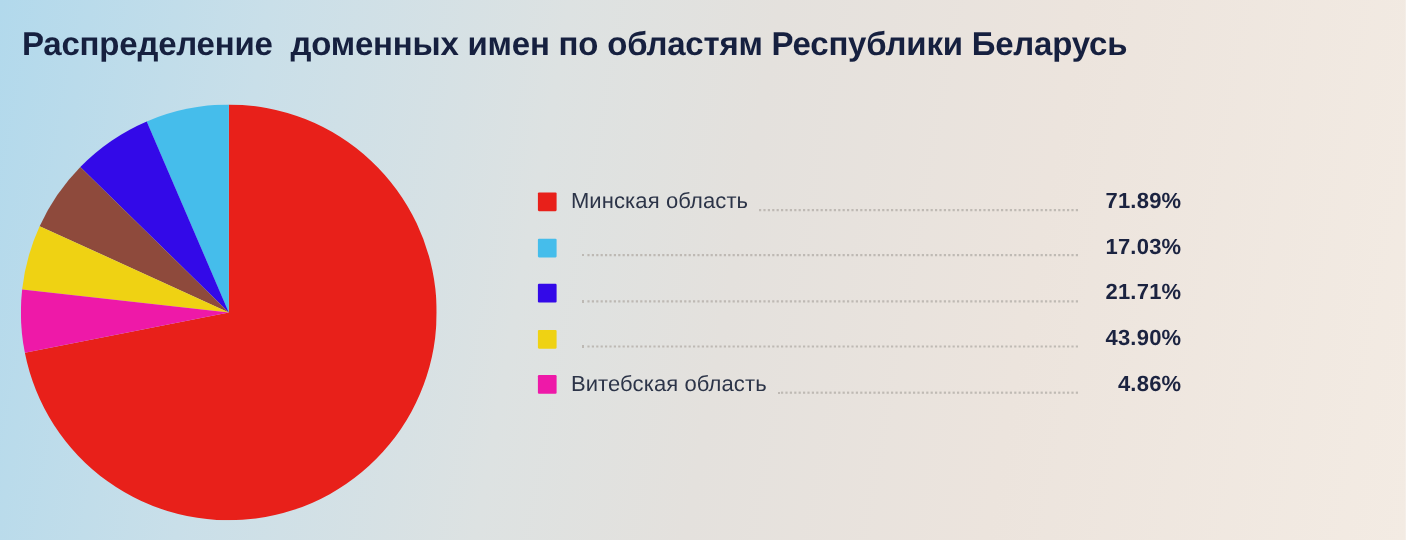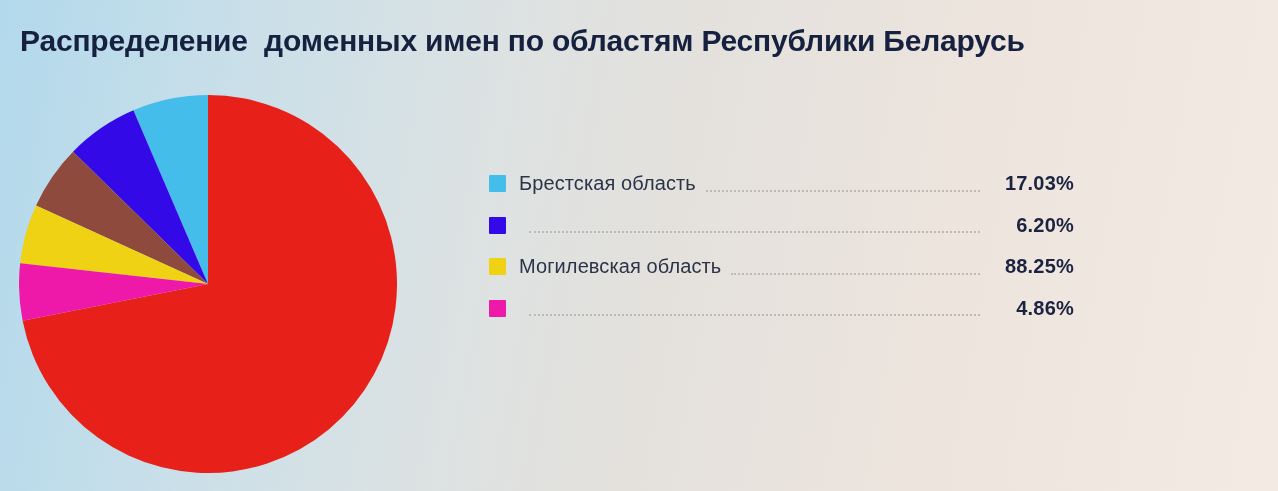--- a/index.html
+++ b/index.html
@@ -113,36 +113,41 @@
           <path d="M 189 189 L 54.02 56.71 A 189 189 0 0 1 114.38 15.36 Z" fill="#3309e8"></path>
           <path d="M 189 189 L 17.04 110.57 A 189 189 0 0 1 54.02 56.71 Z" fill="#8e4a3c"></path>
           <path d="M 189 189 L 1.14 168.26 A 189 189 0 0 1 17.04 110.57 Z" fill="#efd213"></path>
           <path d="M 189 189 L 3.60 225.70 A 189 189 0 0 1 1.14 168.26 Z" fill="#ee19a8"></path>
         </g>
     </svg>
   </div>
 
   <div class="legend" id="legend">
       <div class="legend-row">
+        <span class="legend-swatch" style="background: rgb(232, 32, 26);"></span>
+        <span class="legend-label">Минская область</span>
+        <span class="legend-leader"></span>
+        <span class="legend-value">71.89%</span>
+      </div>
+      <div class="legend-row">
         <span class="legend-swatch" style="background: rgb(69, 189, 235);"></span>
-        <span class="legend-label">Брестская область</span>
         <span class="legend-leader"></span>
         <span class="legend-value">17.03%</span>
       </div>
       <div class="legend-row">
         <span class="legend-swatch" style="background: rgb(51, 9, 232);"></span>
         <span class="legend-leader"></span>
-        <span class="legend-value">6.20%</span>
+        <span class="legend-value">21.71%</span>
       </div>
       <div class="legend-row">
         <span class="legend-swatch" style="background: rgb(239, 210, 19);"></span>
-        <span class="legend-label">Могилевская область</span>
         <span class="legend-leader"></span>
-        <span class="legend-value">88.25%</span>
+        <span class="legend-value">43.90%</span>
       </div>
       <div class="legend-row">
         <span class="legend-swatch" style="background: rgb(238, 25, 168);"></span>
+        <span class="legend-label">Витебская область</span>
         <span class="legend-leader"></span>
         <span class="legend-value">4.86%</span>
       </div>
     </div>
 
 </div>
 
 </body></html>

